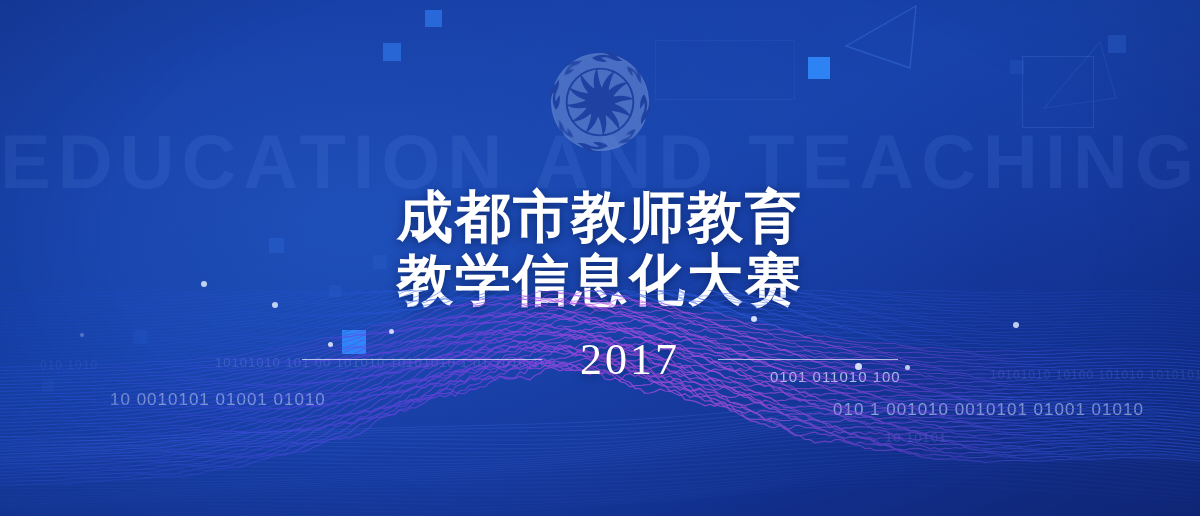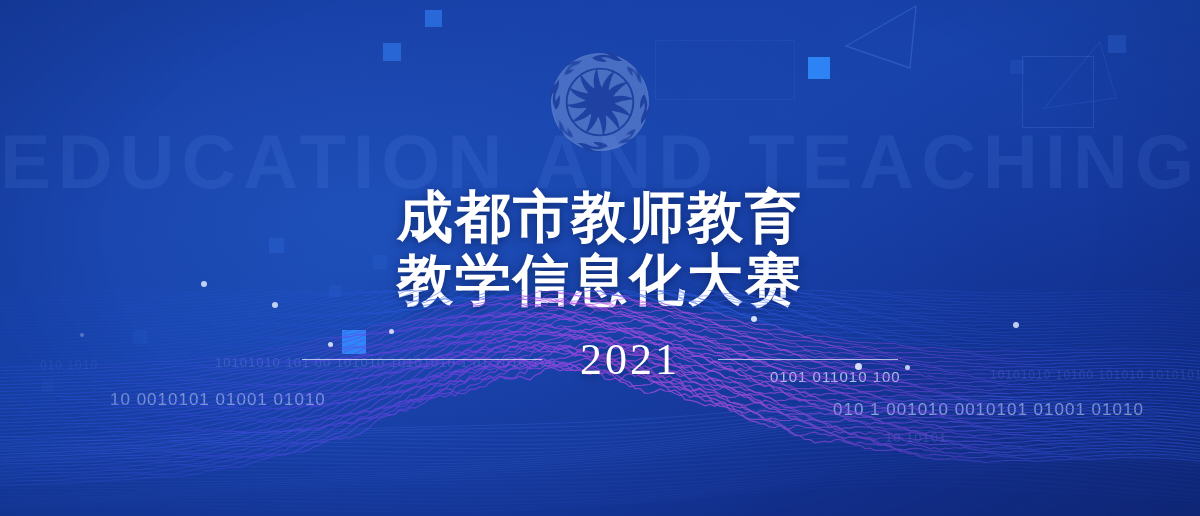--- a/index.html
+++ b/index.html
@@ -331,18 +331,18 @@
         <path d="M0,210.9 L8,210.7 L16,210.6 L24,210.4 L32,210.2 L40,210.0 L48,209.8 L56,209.6 L64,209.4 L72,209.1 L80,208.9 L88,208.7 L96,208.4 L104,208.1 L112,207.9 L120,207.6 L128,207.4 L136,207.1 L144,206.9 L152,206.6 L160,206.4 L168,206.2 L176,205.9 L184,205.7 L192,205.5 L200,205.3 L208,205.1 L216,205.0 L224,204.8 L232,204.7 L240,204.5 L248,204.4 L256,204.3 L264,204.2 L272,204.1 L280,204.1 L288,204.0 L296,204.0 L304,204.0 L312,204.0 L320,204.0 L328,204.0 L336,204.1 L344,204.1 L352,204.2 L360,204.3 L368,204.3 L376,204.4 L384,204.5 L392,204.6 L400,204.7 L408,204.9 L416,205.0 L424,205.1 L432,205.2 L440,205.3 L448,205.4 L456,205.5 L464,205.6 L472,205.7 L480,205.7 L488,205.8 L496,205.8 L504,205.8 L512,205.8 L520,205.8 L528,205.7 L536,205.7 L544,205.6 L552,205.4 L560,205.3 L568,205.1 L576,204.9 L584,204.7 L592,204.4 L600,204.1 L608,203.7 L616,203.4 L624,203.0 L632,202.5 L640,202.1 L648,201.6 L656,201.1 L664,200.5 L672,199.9 L680,199.3 L688,198.7 L696,198.0 L704,197.3 L712,196.6 L720,195.9 L728,195.2 L736,194.4 L744,193.6 L752,192.9 L760,192.1 L768,191.3 L776,190.5 L784,189.7 L792,189.0 L800,188.2 L808,187.5 L816,186.7 L824,186.0 L832,185.3 L840,184.6 L848,184.0 L856,183.4 L864,182.8 L872,182.3 L880,181.8 L888,181.3 L896,180.9 L904,180.5 L912,180.2 L920,179.9 L928,179.6 L936,179.5 L944,179.3 L952,179.2 L960,179.2 L968,179.2 L976,179.3 L984,179.4 L992,179.6 L1000,179.9 L1008,180.1 L1016,180.5 L1024,180.9 L1032,181.3 L1040,181.8 L1048,182.3 L1056,182.8 L1064,183.4 L1072,184.0 L1080,184.7 L1088,185.4 L1096,186.1 L1104,186.8 L1112,187.6 L1120,188.4 L1128,189.2 L1136,190.0 L1144,190.8 L1152,191.6 L1160,192.4 L1168,193.3 L1176,194.1 L1184,194.9 L1192,195.7 L1200,196.5 " fill="none" stroke="#3E6BE8" stroke-width="0.9" opacity="0.12"></path>
         <path d="M0,213.0 L8,212.8 L16,212.6 L24,212.4 L32,212.1 L40,211.9 L48,211.7 L56,211.4 L64,211.2 L72,211.0 L80,210.7 L88,210.5 L96,210.2 L104,210.0 L112,209.8 L120,209.5 L128,209.3 L136,209.1 L144,208.9 L152,208.7 L160,208.5 L168,208.3 L176,208.2 L184,208.0 L192,207.9 L200,207.8 L208,207.7 L216,207.6 L224,207.5 L232,207.5 L240,207.4 L248,207.4 L256,207.4 L264,207.4 L272,207.4 L280,207.4 L288,207.5 L296,207.5 L304,207.6 L312,207.7 L320,207.8 L328,207.9 L336,208.0 L344,208.1 L352,208.2 L360,208.4 L368,208.5 L376,208.6 L384,208.8 L392,208.9 L400,209.1 L408,209.2 L416,209.3 L424,209.5 L432,209.6 L440,209.7 L448,209.8 L456,209.9 L464,209.9 L472,210.0 L480,210.0 L488,210.0 L496,210.0 L504,210.0 L512,210.0 L520,209.9 L528,209.8 L536,209.6 L544,209.5 L552,209.3 L560,209.0 L568,208.8 L576,208.5 L584,208.2 L592,207.8 L600,207.5 L608,207.0 L616,206.6 L624,206.1 L632,205.6 L640,205.1 L648,204.5 L656,203.9 L664,203.3 L672,202.6 L680,202.0 L688,201.3 L696,200.6 L704,199.8 L712,199.1 L720,198.3 L728,197.5 L736,196.8 L744,196.0 L752,195.2 L760,194.4 L768,193.6 L776,192.8 L784,192.1 L792,191.3 L800,190.6 L808,189.8 L816,189.1 L824,188.5 L832,187.8 L840,187.2 L848,186.6 L856,186.0 L864,185.5 L872,185.1 L880,184.6 L888,184.2 L896,183.9 L904,183.6 L912,183.3 L920,183.1 L928,183.0 L936,182.9 L944,182.8 L952,182.8 L960,182.9 L968,183.0 L976,183.2 L984,183.4 L992,183.6 L1000,183.9 L1008,184.3 L1016,184.7 L1024,185.1 L1032,185.6 L1040,186.1 L1048,186.7 L1056,187.3 L1064,187.9 L1072,188.6 L1080,189.3 L1088,190.0 L1096,190.7 L1104,191.5 L1112,192.2 L1120,193.0 L1128,193.8 L1136,194.6 L1144,195.4 L1152,196.2 L1160,197.0 L1168,197.7 L1176,198.5 L1184,199.3 L1192,200.0 L1200,200.8 " fill="none" stroke="#3E6BE8" stroke-width="0.9" opacity="0.11"></path>
         <path d="M0,214.8 L8,214.6 L16,214.4 L24,214.1 L32,213.9 L40,213.7 L48,213.4 L56,213.2 L64,213.0 L72,212.8 L80,212.6 L88,212.4 L96,212.2 L104,212.0 L112,211.8 L120,211.6 L128,211.5 L136,211.3 L144,211.2 L152,211.1 L160,211.0 L168,210.9 L176,210.8 L184,210.8 L192,210.7 L200,210.7 L208,210.7 L216,210.7 L224,210.7 L232,210.7 L240,210.8 L248,210.8 L256,210.9 L264,211.0 L272,211.1 L280,211.2 L288,211.3 L296,211.5 L304,211.6 L312,211.7 L320,211.9 L328,212.1 L336,212.2 L344,212.4 L352,212.5 L360,212.7 L368,212.9 L376,213.0 L384,213.2 L392,213.3 L400,213.5 L408,213.6 L416,213.7 L424,213.8 L432,213.9 L440,214.0 L448,214.1 L456,214.1 L464,214.1 L472,214.1 L480,214.1 L488,214.0 L496,214.0 L504,213.9 L512,213.7 L520,213.6 L528,213.4 L536,213.2 L544,212.9 L552,212.7 L560,212.4 L568,212.0 L576,211.7 L584,211.3 L592,210.8 L600,210.4 L608,209.9 L616,209.4 L624,208.8 L632,208.2 L640,207.6 L648,207.0 L656,206.4 L664,205.7 L672,205.0 L680,204.3 L688,203.6 L696,202.8 L704,202.1 L712,201.3 L720,200.5 L728,199.8 L736,199.0 L744,198.2 L752,197.4 L760,196.7 L768,195.9 L776,195.2 L784,194.5 L792,193.8 L800,193.1 L808,192.4 L816,191.8 L824,191.2 L832,190.6 L840,190.0 L848,189.5 L856,189.1 L864,188.6 L872,188.2 L880,187.9 L888,187.6 L896,187.3 L904,187.1 L912,187.0 L920,186.9 L928,186.8 L936,186.8 L944,186.8 L952,186.9 L960,187.0 L968,187.2 L976,187.5 L984,187.7 L992,188.1 L1000,188.4 L1008,188.8 L1016,189.3 L1024,189.8 L1032,190.3 L1040,190.8 L1048,191.4 L1056,192.0 L1064,192.7 L1072,193.3 L1080,194.0 L1088,194.7 L1096,195.4 L1104,196.2 L1112,196.9 L1120,197.6 L1128,198.4 L1136,199.1 L1144,199.9 L1152,200.6 L1160,201.3 L1168,202.0 L1176,202.7 L1184,203.4 L1192,204.1 L1200,204.7 " fill="none" stroke="#3E6BE8" stroke-width="0.9" opacity="0.10"></path>
         <path d="M0,216.6 L8,216.3 L16,216.1 L24,215.9 L32,215.7 L40,215.5 L48,215.3 L56,215.1 L64,215.0 L72,214.8 L80,214.7 L88,214.5 L96,214.4 L104,214.3 L112,214.2 L120,214.1 L128,214.0 L136,214.0 L144,213.9 L152,213.9 L160,213.9 L168,213.9 L176,213.9 L184,214.0 L192,214.0 L200,214.1 L208,214.1 L216,214.2 L224,214.3 L232,214.5 L240,214.6 L248,214.7 L256,214.9 L264,215.0 L272,215.2 L280,215.4 L288,215.5 L296,215.7 L304,215.9 L312,216.1 L320,216.3 L328,216.4 L336,216.6 L344,216.8 L352,217.0 L360,217.1 L368,217.3 L376,217.4 L384,217.5 L392,217.7 L400,217.8 L408,217.9 L416,217.9 L424,218.0 L432,218.0 L440,218.0 L448,218.0 L456,218.0 L464,217.9 L472,217.9 L480,217.8 L488,217.6 L496,217.5 L504,217.3 L512,217.1 L520,216.8 L528,216.6 L536,216.3 L544,215.9 L552,215.6 L560,215.2 L568,214.8 L576,214.3 L584,213.9 L592,213.4 L600,212.8 L608,212.3 L616,211.7 L624,211.1 L632,210.5 L640,209.9 L648,209.2 L656,208.5 L664,207.8 L672,207.1 L680,206.4 L688,205.7 L696,205.0 L704,204.2 L712,203.5 L720,202.7 L728,202.0 L736,201.3 L744,200.5 L752,199.8 L760,199.1 L768,198.4 L776,197.8 L784,197.1 L792,196.5 L800,195.9 L808,195.3 L816,194.7 L824,194.2 L832,193.7 L840,193.3 L848,192.9 L856,192.5 L864,192.2 L872,191.9 L880,191.6 L888,191.4 L896,191.3 L904,191.1 L912,191.1 L920,191.0 L928,191.1 L936,191.1 L944,191.2 L952,191.4 L960,191.6 L968,191.8 L976,192.1 L984,192.4 L992,192.8 L1000,193.2 L1008,193.6 L1016,194.1 L1024,194.6 L1032,195.1 L1040,195.7 L1048,196.2 L1056,196.8 L1064,197.5 L1072,198.1 L1080,198.7 L1088,199.4 L1096,200.1 L1104,200.7 L1112,201.4 L1120,202.1 L1128,202.7 L1136,203.4 L1144,204.1 L1152,204.7 L1160,205.3 L1168,206.0 L1176,206.6 L1184,207.1 L1192,207.7 L1200,208.3 " fill="none" stroke="#3E6BE8" stroke-width="0.9" opacity="0.09"></path>
         <path d="M0,218.4 L8,218.2 L16,218.0 L24,217.9 L32,217.7 L40,217.6 L48,217.5 L56,217.4 L64,217.3 L72,217.2 L80,217.1 L88,217.1 L96,217.0 L104,217.0 L112,217.0 L120,217.0 L128,217.0 L136,217.1 L144,217.1 L152,217.2 L160,217.3 L168,217.4 L176,217.5 L184,217.6 L192,217.7 L200,217.9 L208,218.0 L216,218.2 L224,218.4 L232,218.5 L240,218.7 L248,218.9 L256,219.1 L264,219.3 L272,219.5 L280,219.7 L288,219.9 L296,220.1 L304,220.3 L312,220.5 L320,220.6 L328,220.8 L336,221.0 L344,221.1 L352,221.3 L360,221.4 L368,221.5 L376,221.6 L384,221.7 L392,221.7 L400,221.8 L408,221.8 L416,221.8 L424,221.8 L432,221.7 L440,221.7 L448,221.6 L456,221.5 L464,221.3 L472,221.2 L480,221.0 L488,220.8 L496,220.5 L504,220.2 L512,219.9 L520,219.6 L528,219.3 L536,218.9 L544,218.5 L552,218.1 L560,217.6 L568,217.1 L576,216.6 L584,216.1 L592,215.6 L600,215.0 L608,214.4 L616,213.8 L624,213.2 L632,212.6 L640,211.9 L648,211.3 L656,210.6 L664,209.9 L672,209.3 L680,208.6 L688,207.9 L696,207.2 L704,206.5 L712,205.8 L720,205.1 L728,204.5 L736,203.8 L744,203.1 L752,202.5 L760,201.9 L768,201.3 L776,200.7 L784,200.1 L792,199.6 L800,199.1 L808,198.6 L816,198.2 L824,197.7 L832,197.4 L840,197.0 L848,196.7 L856,196.4 L864,196.2 L872,196.0 L880,195.8 L888,195.7 L896,195.6 L904,195.6 L912,195.6 L920,195.6 L928,195.7 L936,195.8 L944,196.0 L952,196.2 L960,196.4 L968,196.7 L976,197.0 L984,197.3 L992,197.7 L1000,198.1 L1008,198.5 L1016,199.0 L1024,199.4 L1032,199.9 L1040,200.4 L1048,201.0 L1056,201.5 L1064,202.1 L1072,202.7 L1080,203.2 L1088,203.8 L1096,204.4 L1104,205.0 L1112,205.6 L1120,206.1 L1128,206.7 L1136,207.3 L1144,207.8 L1152,208.4 L1160,208.9 L1168,209.4 L1176,209.9 L1184,210.4 L1192,210.9 L1200,211.3 " fill="none" stroke="#3E6BE8" stroke-width="0.9" opacity="0.08"></path>
       </g>
   </svg>
 
   <div id="yearrow">
     <div class="rule" id="rule-left"></div>
-    <div id="year">2021</div>
+    <div id="year">2017</div>
     <div class="rule" id="rule-right"></div>
   </div>
 
   <div id="vig"></div>
 </div>
 
 </body></html>

